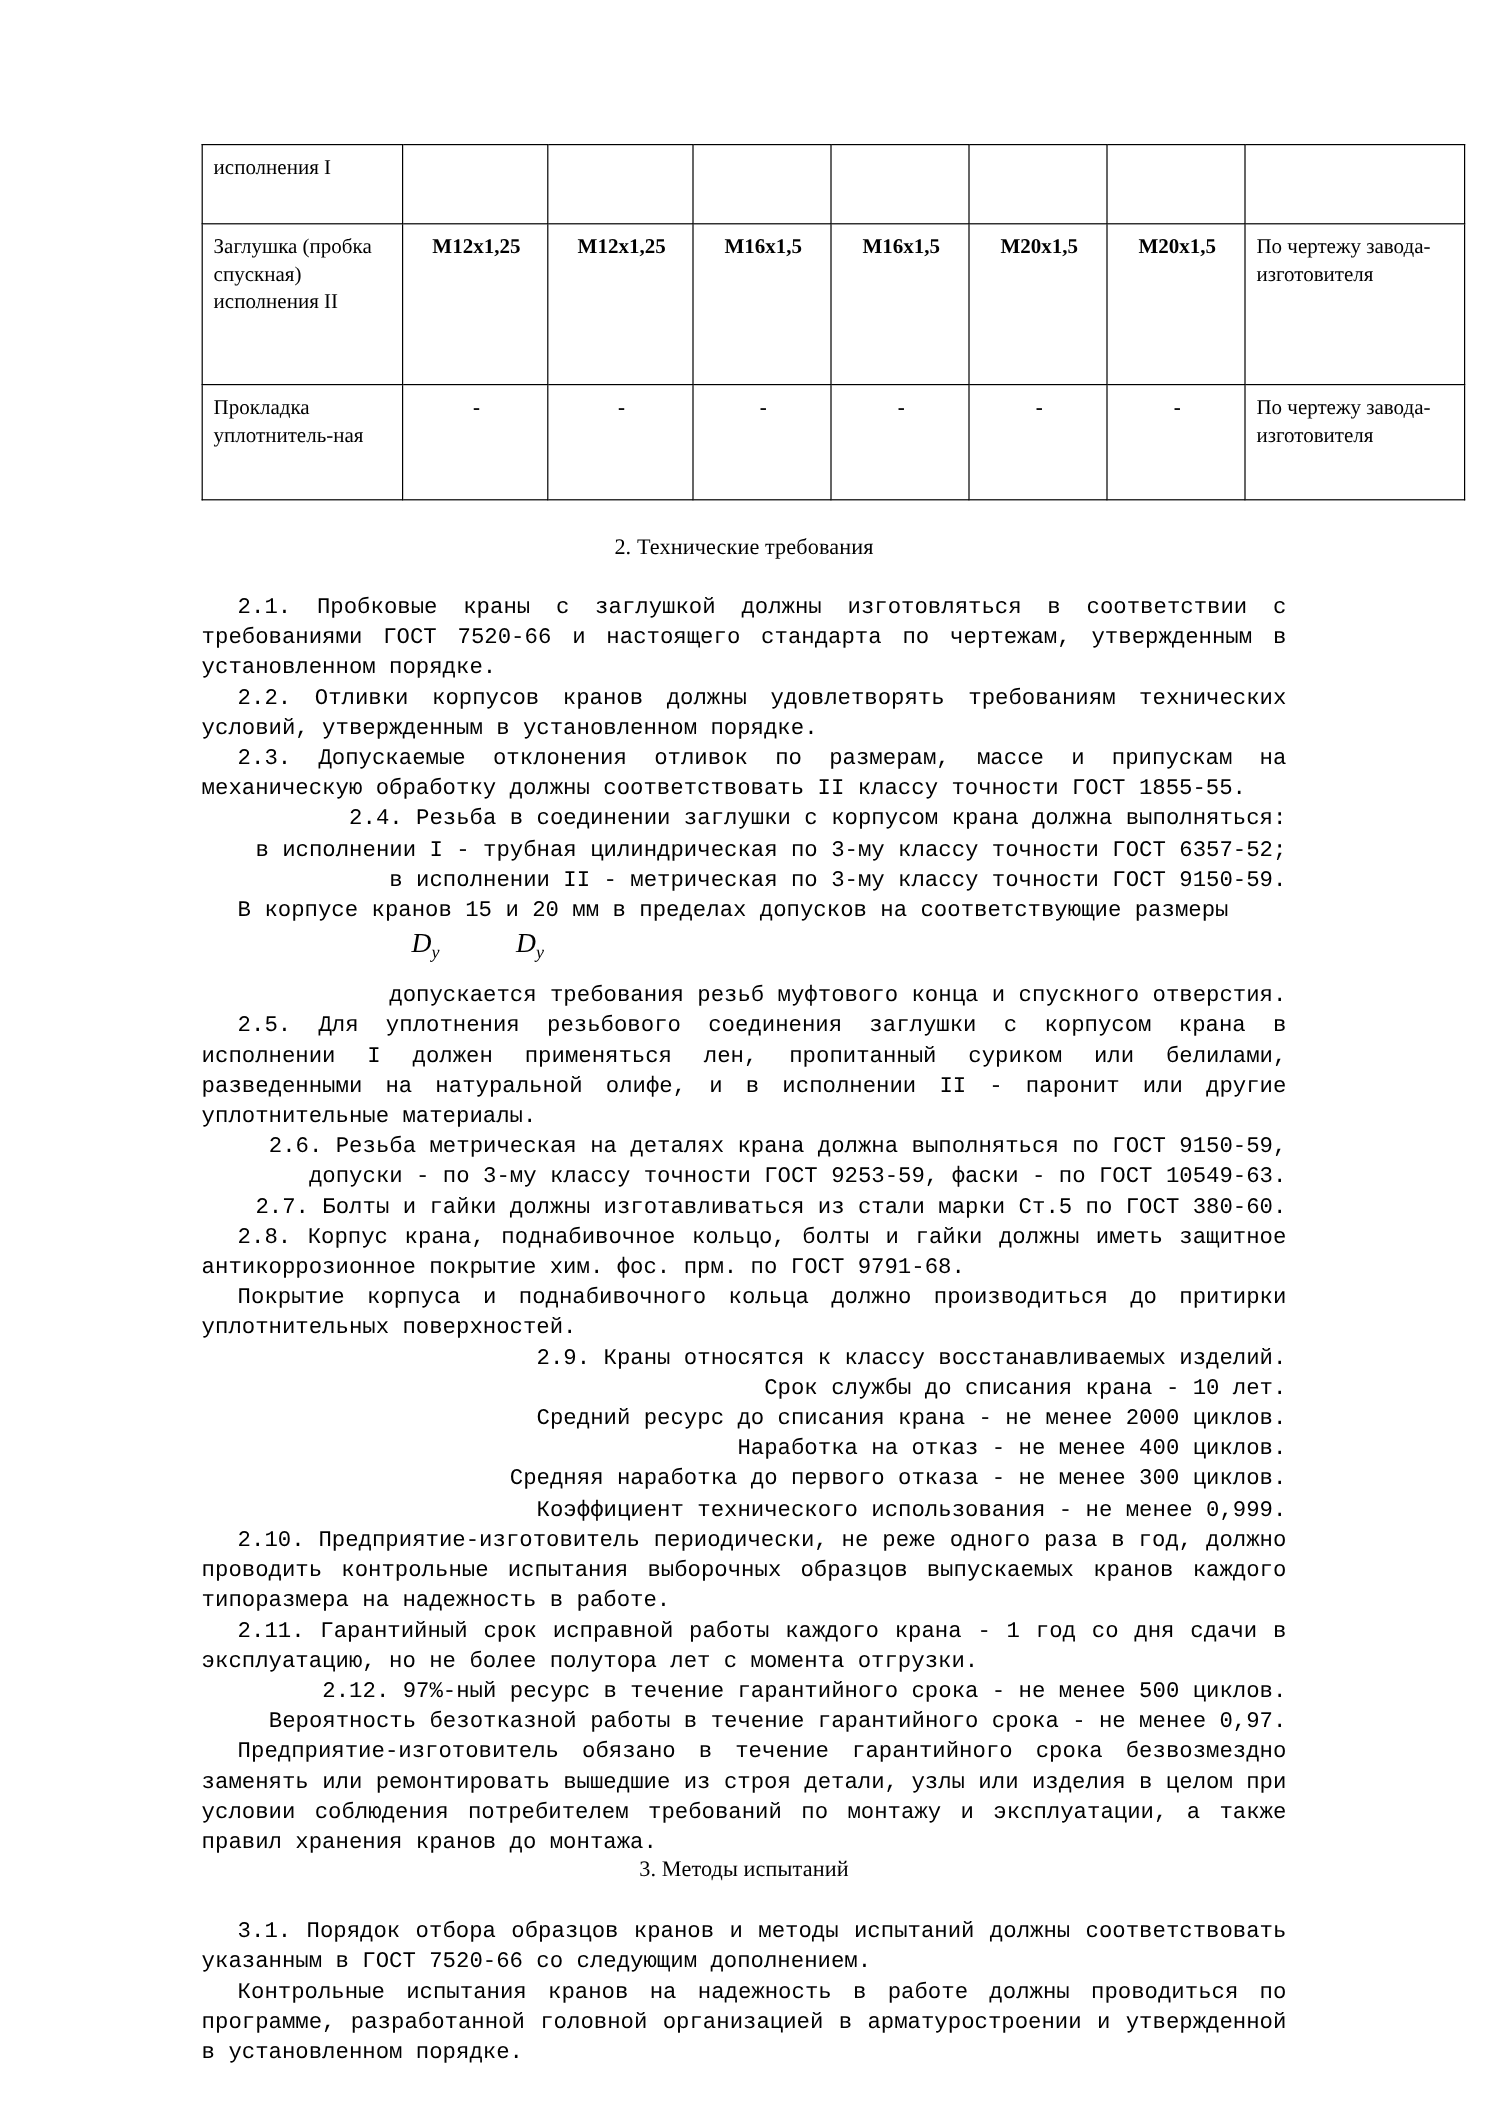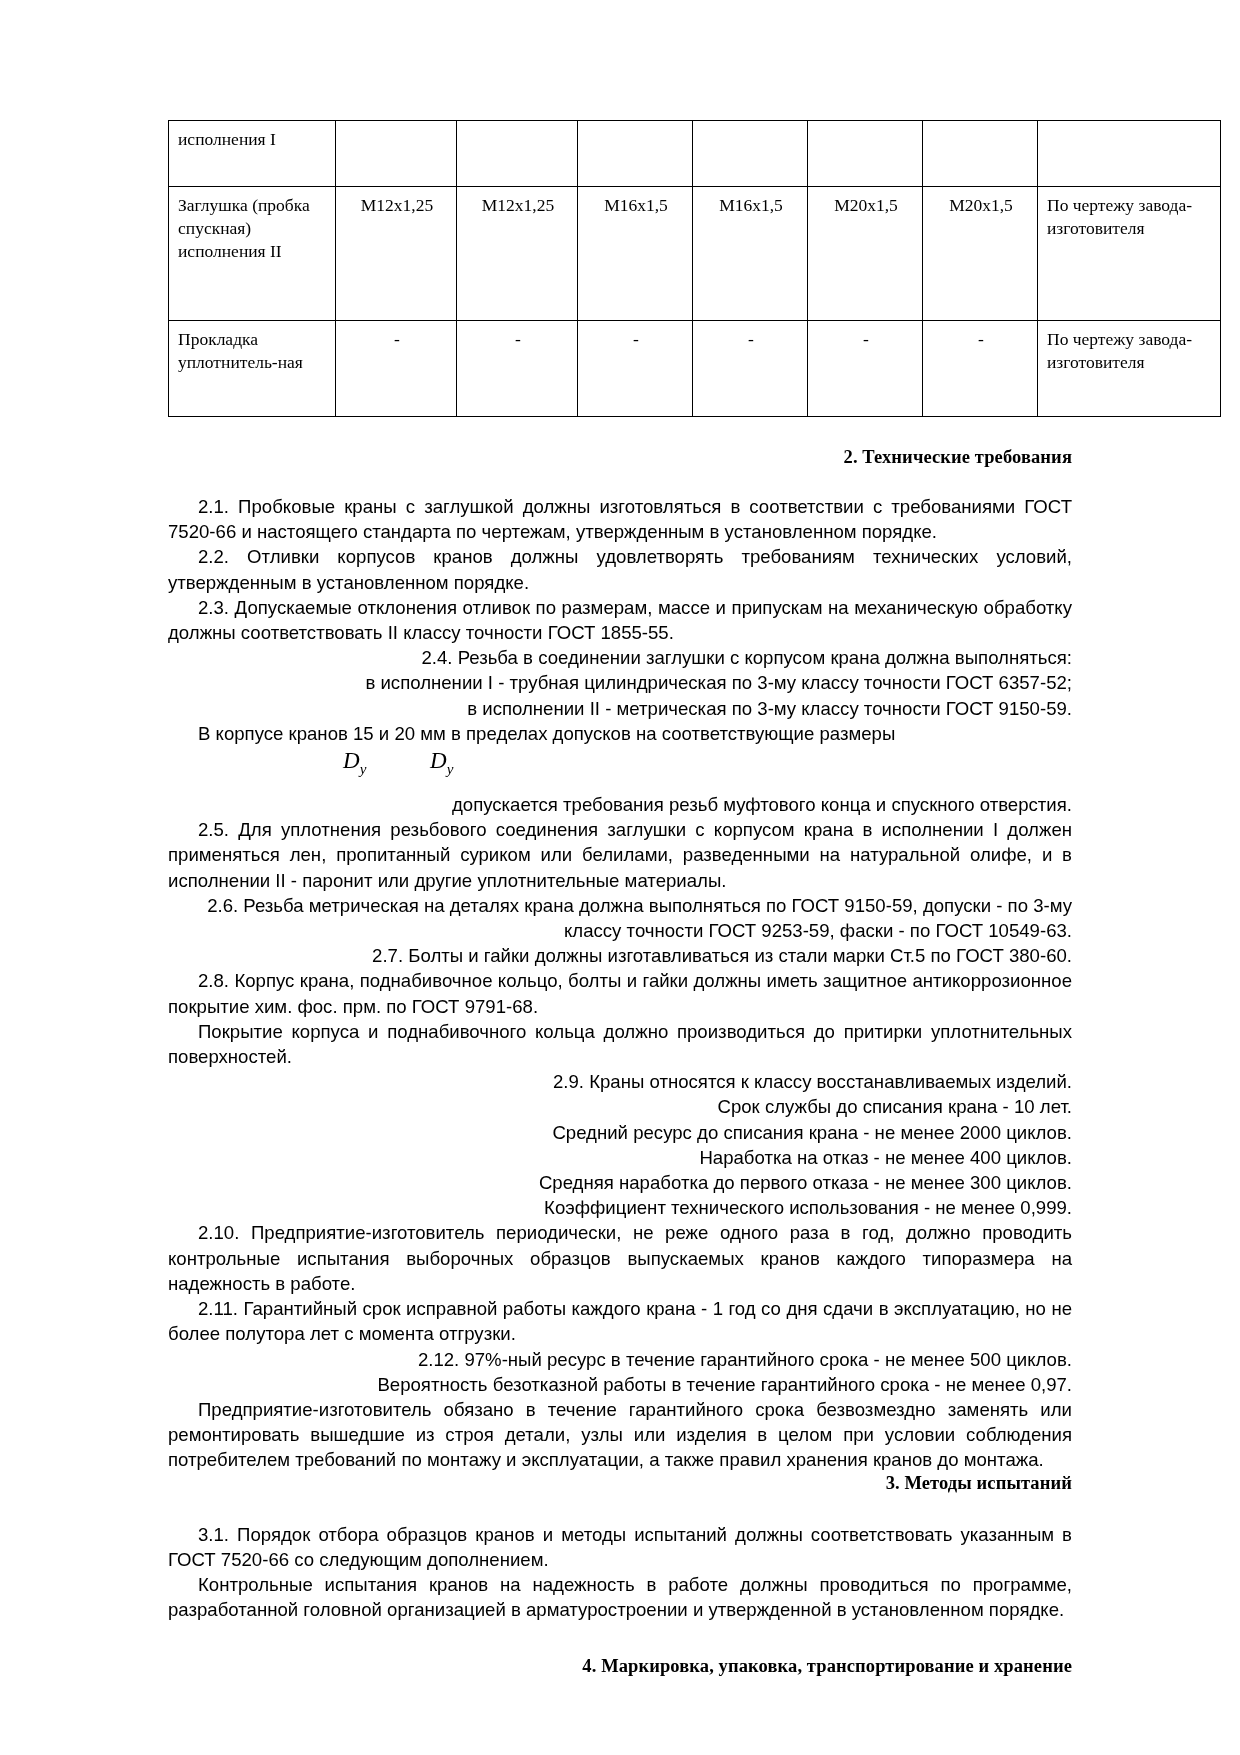--- a/index.html
+++ b/index.html
@@ -35,49 +35,49 @@
     font-size: 17.5px;
     line-height: 1.30;
   }
   table.spec-table td {
     border: 1.6px solid #000;
     vertical-align: top;
     padding: 7px 7px 6px 9px;
     font-family: "Liberation Serif", "DejaVu Serif", serif;
   }
   td.c-label { width: 150px; }
-  td.c-val   { width: 104px; }
+  td.c-val   { width: 104px; font-weight: bold; }
   td.c-val.narrow { width: 98px; }
   td.c-note  { width: 166px; }
   td.c-val, td.c-dash { text-align: center; }
   .row-a td { height: 52px; }
   .row-b td { height: 120px; }
   .row-c td { height: 82px; }
 
   
   h2.section-head {
     font-size: 18.5px;
-    font-weight: bold;
-    text-align: right;
+    font-weight: normal;
+    text-align: center;
     margin: 0;
     padding: 0;
     letter-spacing: 0.1px;
     font-family: "Liberation Serif", "DejaVu Serif", serif;
   }
   .head-gap-top { height: 30px; }
   .head-gap-bottom { height: 26px; }
 
   
   p.body, div.body {
     font-size: 18.6px;
     line-height: 25.2px;
     margin: 0;
     text-align: justify;
     text-justify: inter-word;
-    font-family: Liberation Sans, sans-serif;
+    font-family: Liberation Mono, monospace;
     font-stretch: condensed;
   }
   p.ind  { text-indent: 30px; }
   p.ind2 { text-indent: 22px; }
   p.last-left { text-align: right; }
 
   
   .dy-block { position: relative; }
   .dy-row {
     position: relative;

